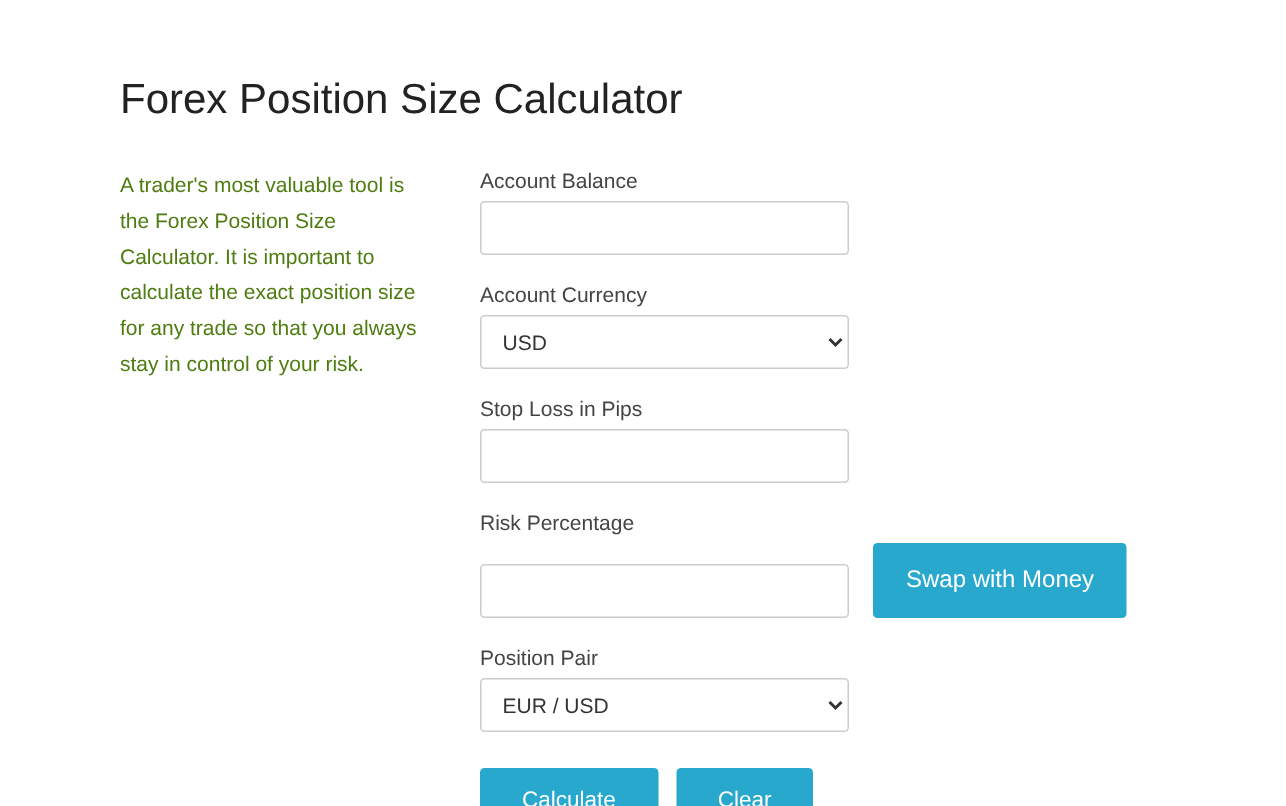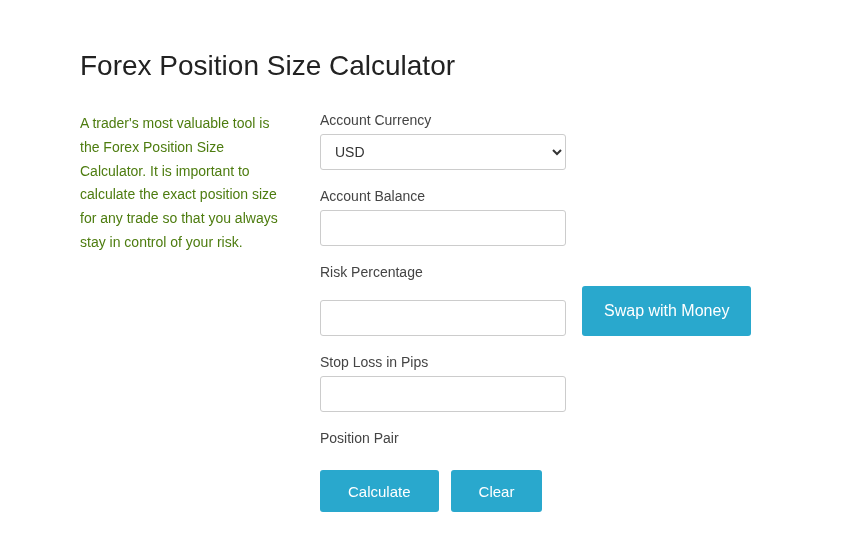--- a/index.html
+++ b/index.html
@@ -139,54 +139,62 @@
 <div class="page-container">
   <h1 class="page-title">Forex Position Size Calculator</h1>
 
   <div class="content-area">
 
     <div class="description-panel">
       <p class="description-text">A trader's most valuable tool is the Forex Position Size Calculator. It is important to calculate the exact position size for any trade so that you always stay in control of your risk.</p>
     </div>
 
     <div class="calculator-panel">
+
+      <div class="form-group">
+        <label class="form-label">Account Balance</label>
+        <input type="text" class="form-input" style="">
+      </div>
 
       <div class="form-group">
         <label class="form-label">Account Currency</label>
         <select class="form-select">
           <option>USD</option>
           <option>EUR</option>
           <option>GBP</option>
           <option>JPY</option>
           <option>AUD</option>
           <option>CAD</option>
           <option>CHF</option>
         </select>
       </div>
 
       <div class="form-group">
-        <label class="form-label">Account Balance</label>
+        <label class="form-label">Stop Loss in Pips</label>
         <input type="text" class="form-input" style="">
       </div>
 
       <div class="form-group">
         <label class="form-label">Risk Percentage</label>
         <div class="risk-row">
           <input type="text" class="form-input" style="">
           <button class="swap-button">Swap with Money</button>
         </div>
       </div>
 
       <div class="form-group">
-        <label class="form-label">Stop Loss in Pips</label>
-        <input type="text" class="form-input" style="">
-      </div>
-
-      <div class="form-group">
         <label class="form-label">Position Pair</label>
+        <select class="form-select">
+          <option>EUR / USD</option>
+          <option>GBP / USD</option>
+          <option>USD / JPY</option>
+          <option>USD / CHF</option>
+          <option>AUD / USD</option>
+          <option>USD / CAD</option>
+        </select>
       </div>
 
       <div class="buttons-row">
         <button class="btn-calculate">Calculate</button>
         <button class="btn-clear">Clear</button>
       </div>
 
     </div>
   </div>
 </div>

